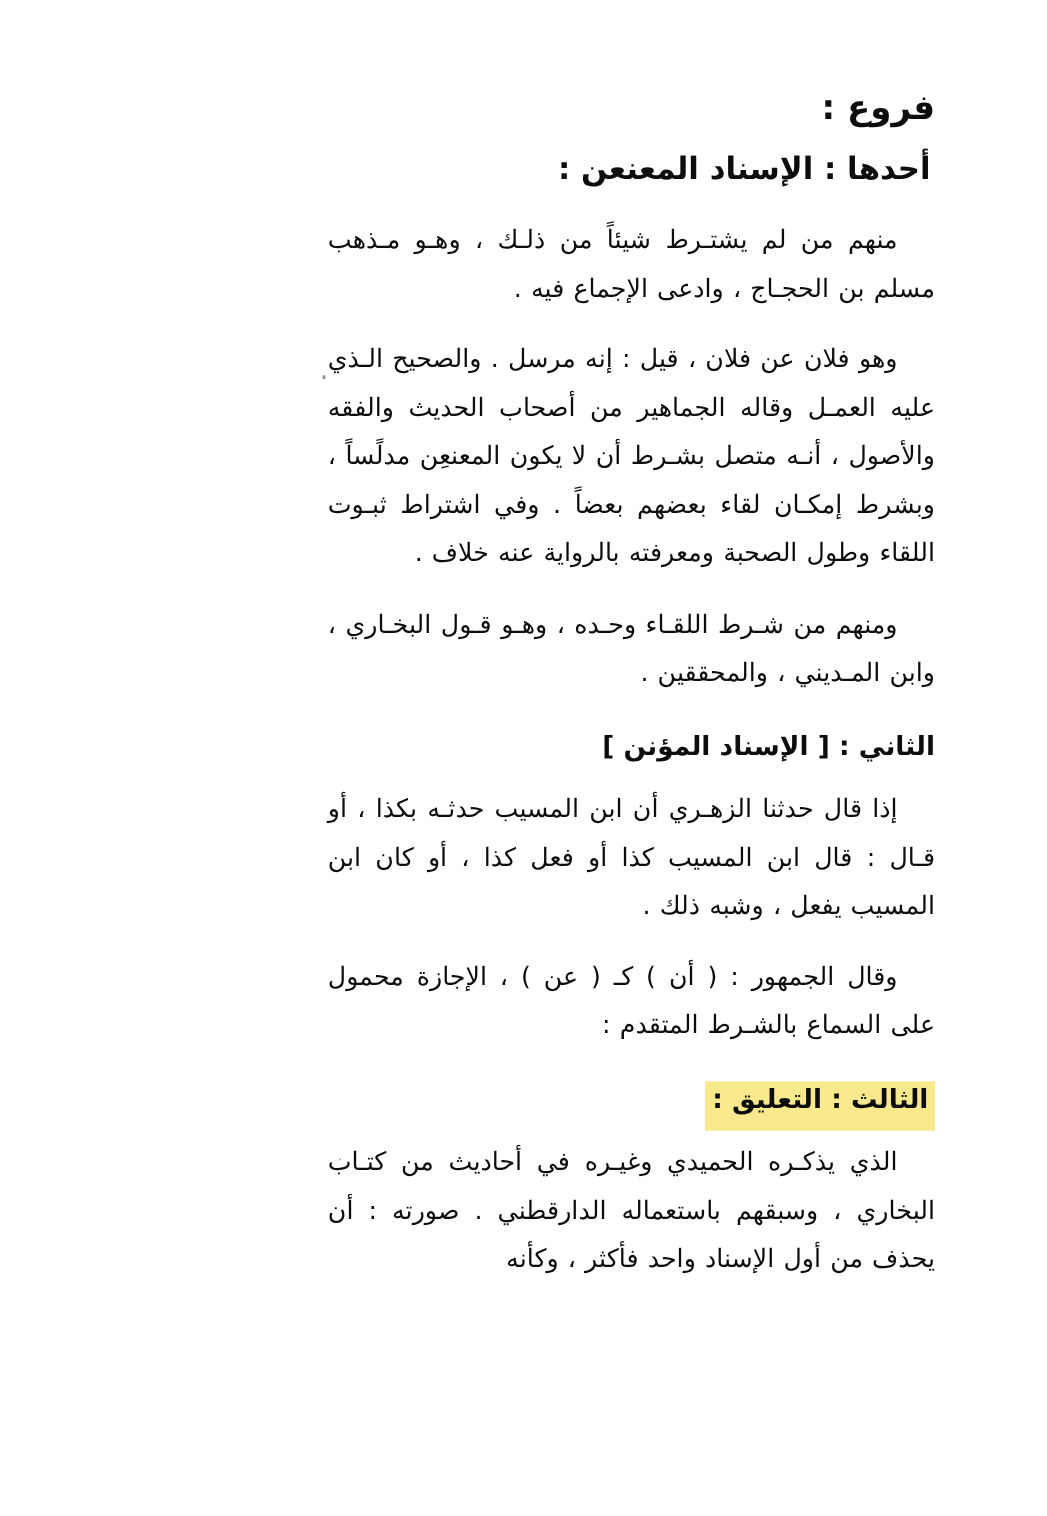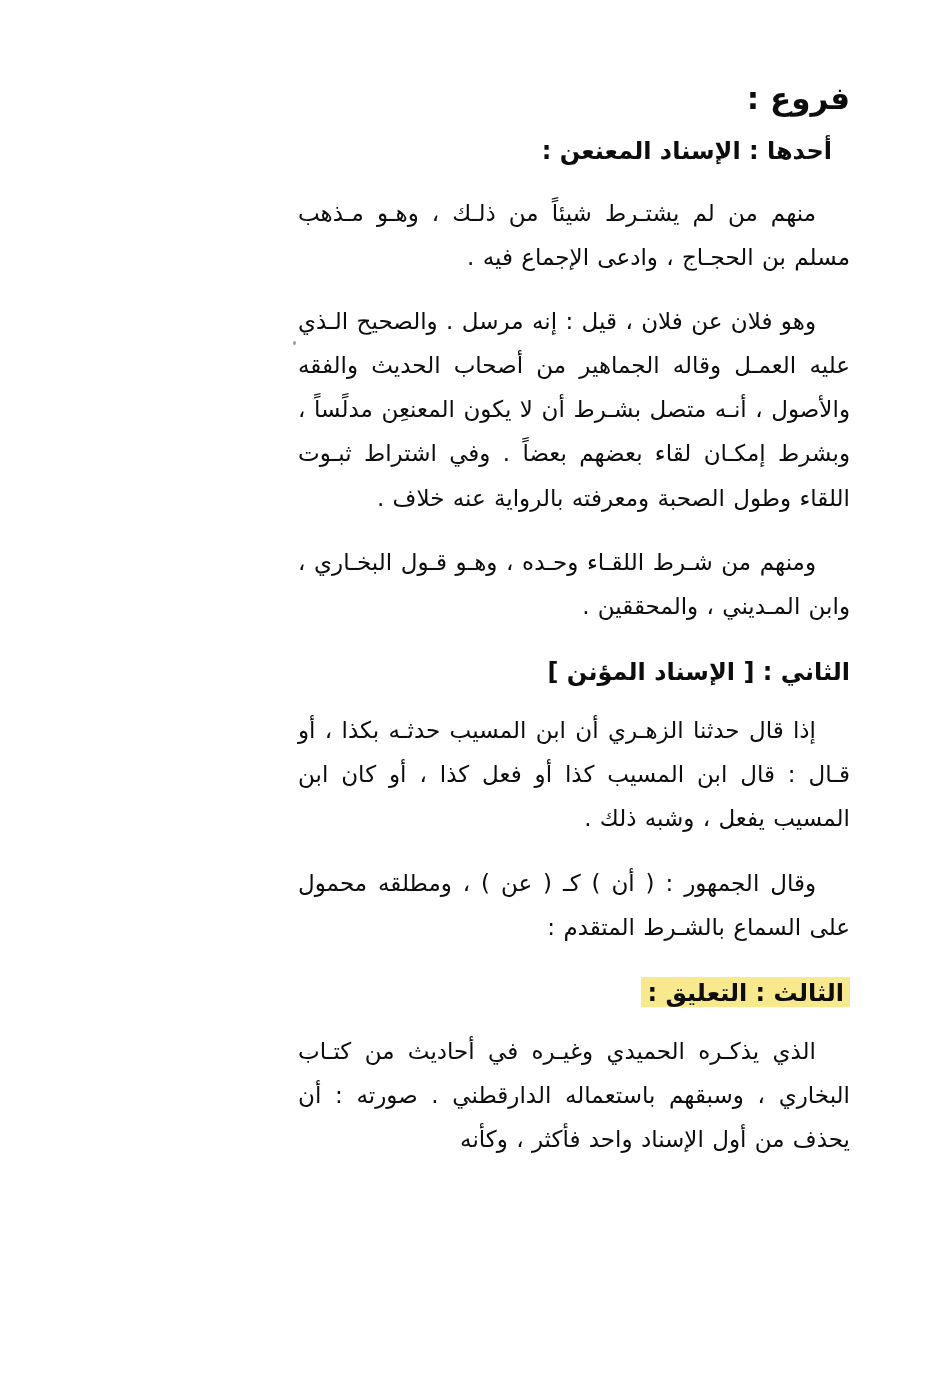--- a/index.html
+++ b/index.html
@@ -34,37 +34,37 @@
   .heading-main {
     font-size: 31px;
     font-weight: bold;
     line-height: 1.35;
     text-align: right;
     margin: 0 0 14px 0;
     letter-spacing: 0.5px;
   }
 
   .heading-sub {
-    font-size: 24px;
+    font-size: 28px;
     font-weight: bold;
     line-height: 1.45;
-    margin: 0 18px 22px 0;
+    margin: 0 4px 22px 0;
   }
 
   .heading-section {
     font-size: 24px;
     font-weight: bold;
     line-height: 1.5;
     text-align: center;
     margin: 26px 0 18px 0;
   }
 
   .heading-section.highlighted .hl {
     background-color: #f8ea8c;
-    padding: 2px 6px 0 6px;
+    padding: 2px 6px 15px 6px;
     box-decoration-break: clone;
     -webkit-box-decoration-break: clone;
   }
 
   
   .para {
     font-size: 23px;
     line-height: 1.92;
     margin: 0 0 20px 0;
     text-indent: 34px;
@@ -116,21 +116,21 @@
 
     <p class="para">ومنهم من شـرط اللقـاء وحـده ، وهـو قـول البخـاري ، وابن المـديني ، والمحققين .</p>
 
 
 
     <h2 class="heading-section">الثاني : [ الإسناد المؤنن ]</h2>
 
     <p class="para">إذا قال حدثنا الزهـري أن ابن المسيب حدثـه بكذا ، أو قـال : قال ابن المسيب كذا أو فعل كذا ، أو كان ابن المسيب يفعل ، وشبه ذلك .</p>
 
 
-    <p class="para">وقال الجمهور : ( أن ) كـ ( عن ) ، ومطلقه محمول على السماع بالشـرط المتقدم :</p>
+    <p class="para">وقال الجمهور : ( أن ) كـ ( عن ) ، الإجازة محمول على السماع بالشـرط المتقدم :</p>
 
     <h2 class="heading-section highlighted"><span class="hl">الثالث : التعليق :</span></h2>
 
     <p class="para">الذي يذكـره الحميدي وغيـره في أحاديث من كتـاب البخاري ، وسبقهم باستعماله الدارقطني .  صورته : أن يحذف من أول الإسناد واحد فأكثر ، وكأنه</p>
 
   </div>
 
 
 </div>
 

